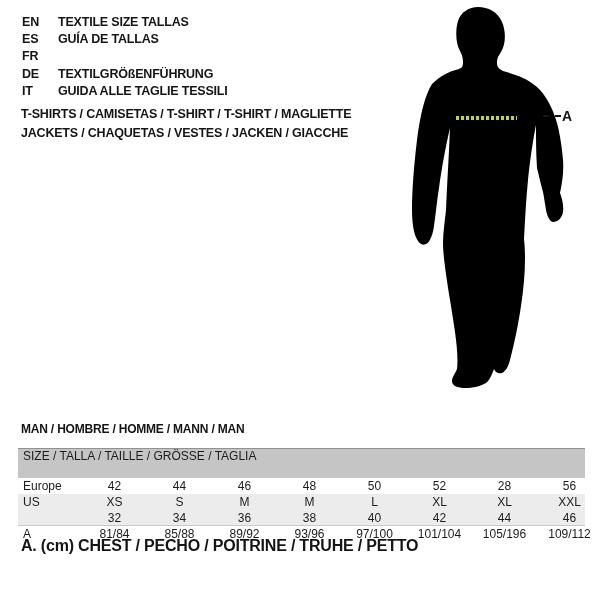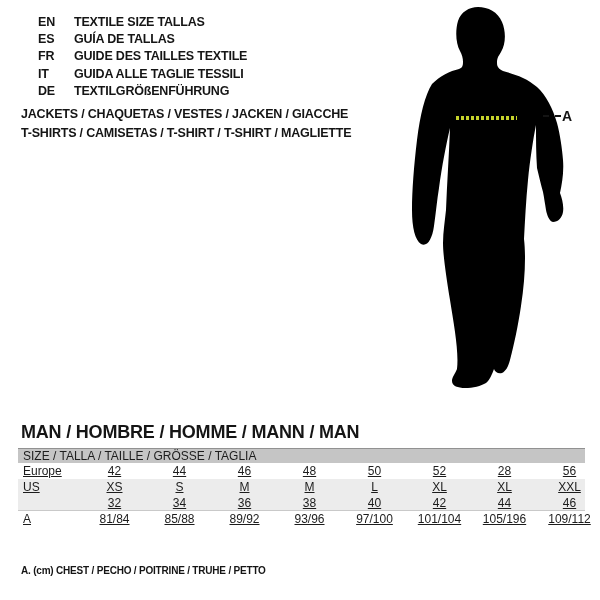--- a/index.html
+++ b/index.html
@@ -3,81 +3,80 @@
 <meta charset="utf-8">
 <style>
   html,body { margin:0; padding:0; background:#fff; }
   .page {
     position:relative; width:600px; height:600px; background:#ffffff;
     font-family:"Liberation Sans", sans-serif; color:#151515; overflow:hidden;
   }
   
   .lang-block { position:absolute; left:22px; top:14px; }
   .lang-row { display:flex; line-height:17.2px; font-size:12.5px; font-weight:700; letter-spacing:-0.2px; }
-  .lang-code { width:36px;margin-left:16px; }
+  .lang-code { width:36px; }
   
   .cat-block { position:absolute; left:21px; top:105px; font-size:12.5px; font-weight:700; line-height:19px; letter-spacing:-0.2px; }
   
   .figure-svg { position:absolute; left:0; top:0; }
   .measure-line {
     position:absolute; left:456px; top:116px; width:61px; height:4px;
     background:repeating-linear-gradient(90deg,#c6d32b 0 3px,rgba(0,0,0,0) 3px 5px);
   }
   .measure-dashes { position:absolute; left:543px; top:115px; width:18px; height:0; border-top:2px dashed #141414; }
   .measure-label { position:absolute; left:562px; top:108px; font-size:14px; font-weight:600; }
   
-  .man-heading { position:absolute; left:21px; top:422px; font-size:18px; font-weight:700; letter-spacing:-0.2px; }
+  .man-heading { position:absolute; left:21px; top:422px; font-size:12px; font-weight:700; letter-spacing:-0.2px; }
   
   .size-table { position:absolute; left:18px; top:448px; width:584px; font-size:12px; color:#1c1c1c; }
   .st-header {
-    width:567px; height:15px; line-height:14px; box-sizing:border-box;
+    width:567px; height:30px; line-height:14px; box-sizing:border-box;
     background:#c5c5c5; border-top:1px solid #919191; padding-left:5px; font-size:12px; color:#1d1d1d;
   }
   .st-row { position:relative; height:16px; line-height:16px; display:grid; grid-template-columns:64px repeat(8,65px); }
   .st-row.alt::before {
     content:""; position:absolute; left:0; top:0; width:567px; height:100%;
     background:#ececec; z-index:0; box-sizing:border-box;
   }
   .st-row.alt-last::before { border-bottom:1px solid #c9c9c9; }
-  .st-cell { position:relative; z-index:1; text-align:center;text-decoration:underline; }
+  .st-cell { position:relative; z-index:1; text-align:center; }
   .st-label { text-align:left; padding-left:5px; }
   
-  .footnote { position:absolute; left:21px; top:565px; font-size:10px; font-weight:700; letter-spacing:-0.2px; }
+  .footnote { position:absolute; left:21px; top:537px; font-size:16px; font-weight:700; letter-spacing:-0.2px; }
 </style>
 </head>
 <body>
 
 <div class="page">
 
   <div class="lang-block">
     <div class="lang-row">
       <span class="lang-code">EN</span>
       <span class="lang-title">TEXTILE SIZE TALLAS</span>
     </div>
     <div class="lang-row">
       <span class="lang-code">ES</span>
       <span class="lang-title">GUÍA DE TALLAS</span>
     </div>
     <div class="lang-row">
       <span class="lang-code">FR</span>
-      <span class="lang-title">GUIDE DES TAILLES TEXTILE</span>
+    </div>
+    <div class="lang-row">
+      <span class="lang-code">DE</span>
+      <span class="lang-title">TEXTILGRÖßENFÜHRUNG</span>
     </div>
     <div class="lang-row">
       <span class="lang-code">IT</span>
       <span class="lang-title">GUIDA ALLE TAGLIE TESSILI</span>
     </div>
-    <div class="lang-row">
-      <span class="lang-code">DE</span>
-      <span class="lang-title">TEXTILGRÖßENFÜHRUNG</span>
-    </div>
   </div>
 
   <div class="cat-block">
+    <div>T-SHIRTS / CAMISETAS / T-SHIRT / T-SHIRT / MAGLIETTE</div>
     <div>JACKETS / CHAQUETAS / VESTES / JACKEN / GIACCHE</div>
-    <div>T-SHIRTS / CAMISETAS / T-SHIRT / T-SHIRT / MAGLIETTE</div>
   </div>
 
   <svg class="figure-svg" width="600" height="400" viewBox="0 0 600 400" aria-hidden="true">
     <path fill="#000000" d="
       M478 7
       C488 7 498 12 502 22
       C506 31 506 44 501 52
       C498 57 497 58 497 63
       C497 67 499 69 503 71
       C514 74 527 78 537 87

